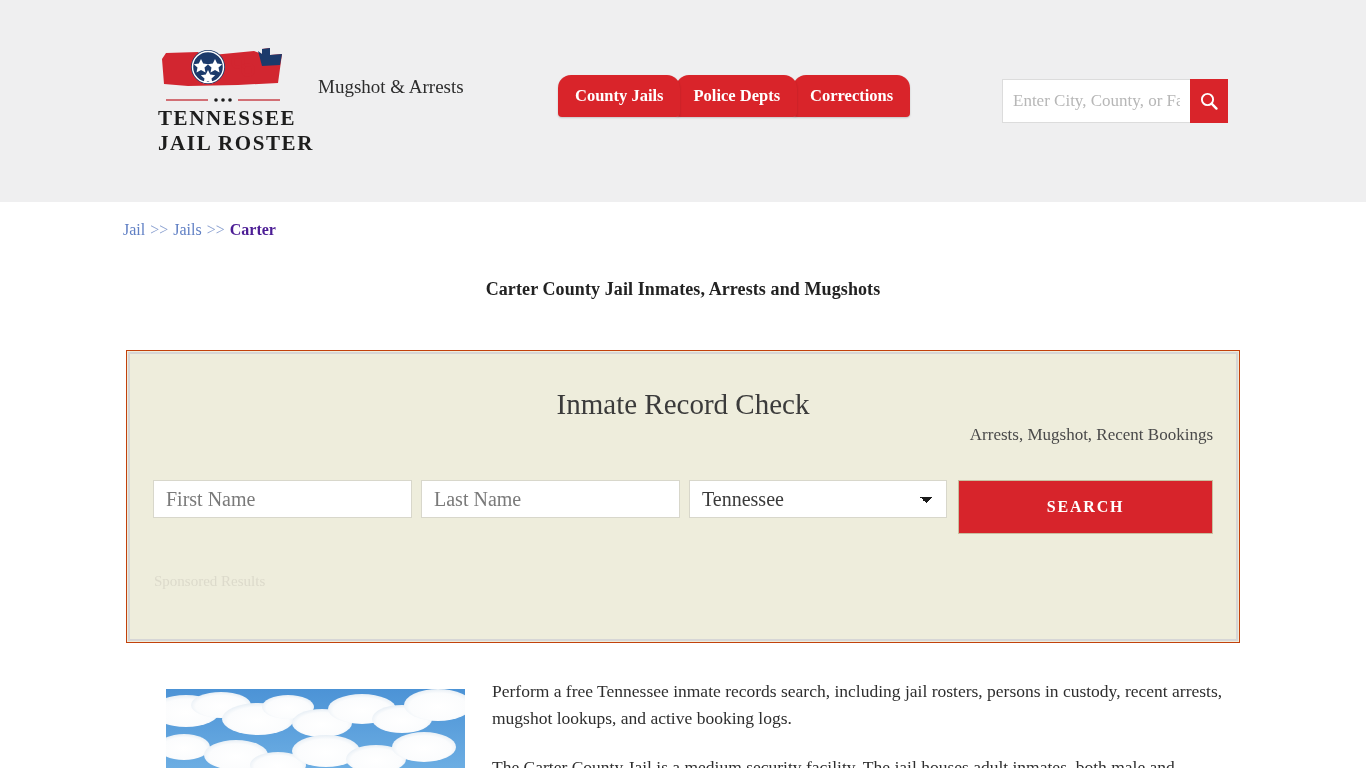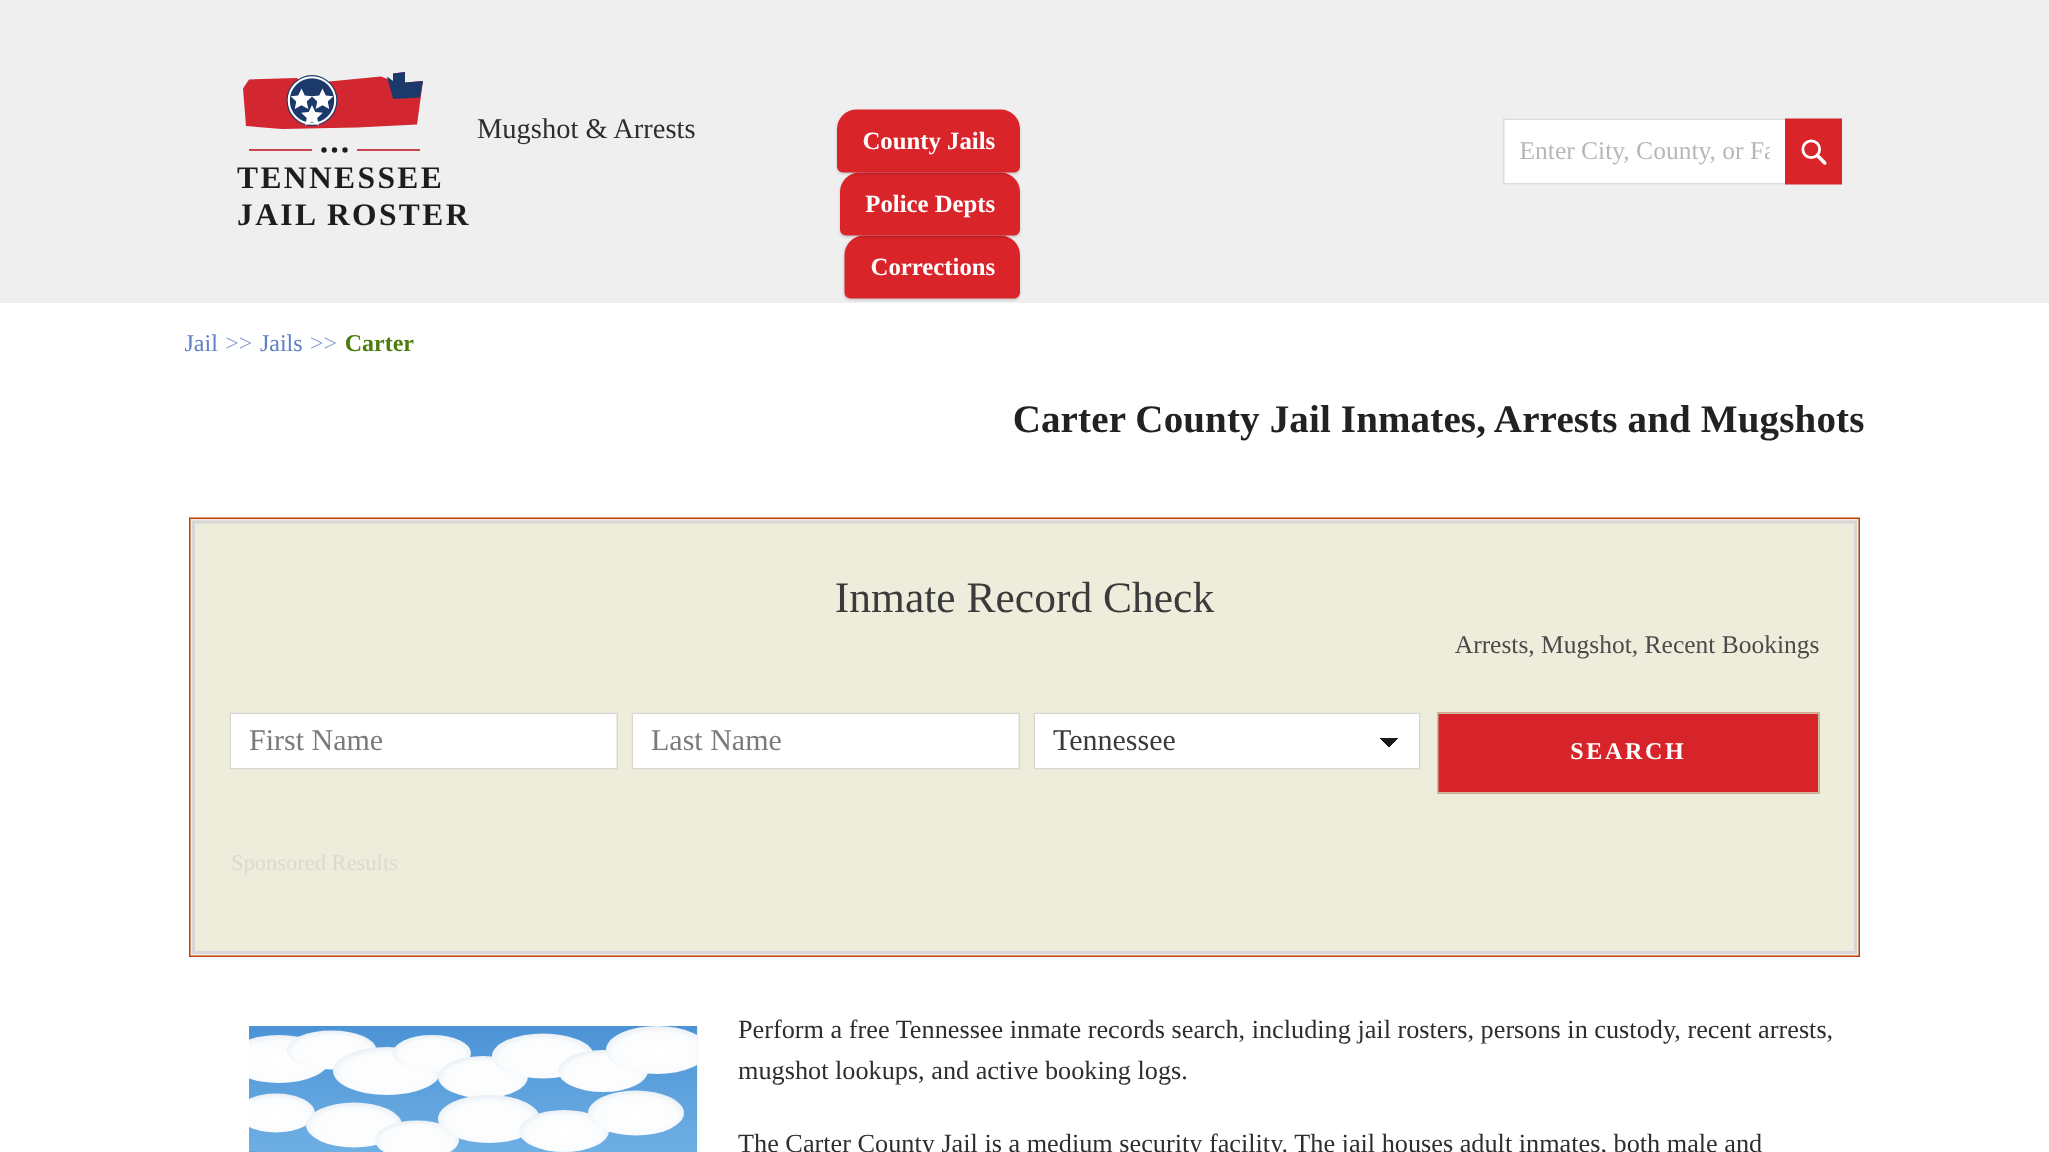--- a/index.html
+++ b/index.html
@@ -62,21 +62,20 @@
   }
 
   
   .main-nav {
     position: absolute;
     left: 435px;
     top: 73px;
     height: 44px;
     display: flex;
     align-items: flex-end;
-    flex-direction: column;
   }
   .nav-tab {
     position: relative;
     height: 42px;
     background: #d9242a;
     color: #ffffff;
     font-family: "Liberation Serif", serif;
     font-weight: bold;
     font-size: 16.5px;
     line-height: 42px;
@@ -126,29 +125,29 @@
   .content-wrap { width: 1120px; margin: 0 auto; position: relative; }
   .breadcrumb {
     padding-top: 19px;
     font-size: 16px;
     font-family: "Liberation Serif", serif;
     color: #3d3d3d;
     white-space: nowrap;
   }
   .breadcrumb a { color: #5f7fc4; text-decoration: none; cursor: pointer; }
   .breadcrumb .sep { color: #8aa0d0; margin: 0 5px; }
-  .breadcrumb .current { color: #4d7c0f; font-weight: bold; text-align: right; }
+  .breadcrumb .current { color: #4c1d95; font-weight: bold; text-align: right; }
 
   
   .page-title {
-    margin: 26px 0 0;
-    text-align: right;
+    margin: 40px 0 0;
+    text-align: center;
     font-family: "Liberation Serif", serif;
     font-weight: bold;
-    font-size: 26px;
+    font-size: 18px;
     color: #222;
     letter-spacing: 0.1px;
   }
 
   
   .record-panel {
     margin: 50px 3px 0 3px;
     background: #eeeddc;
     border: 1px solid #c2410c;
     outline: 2px solid #d6d6d6;

